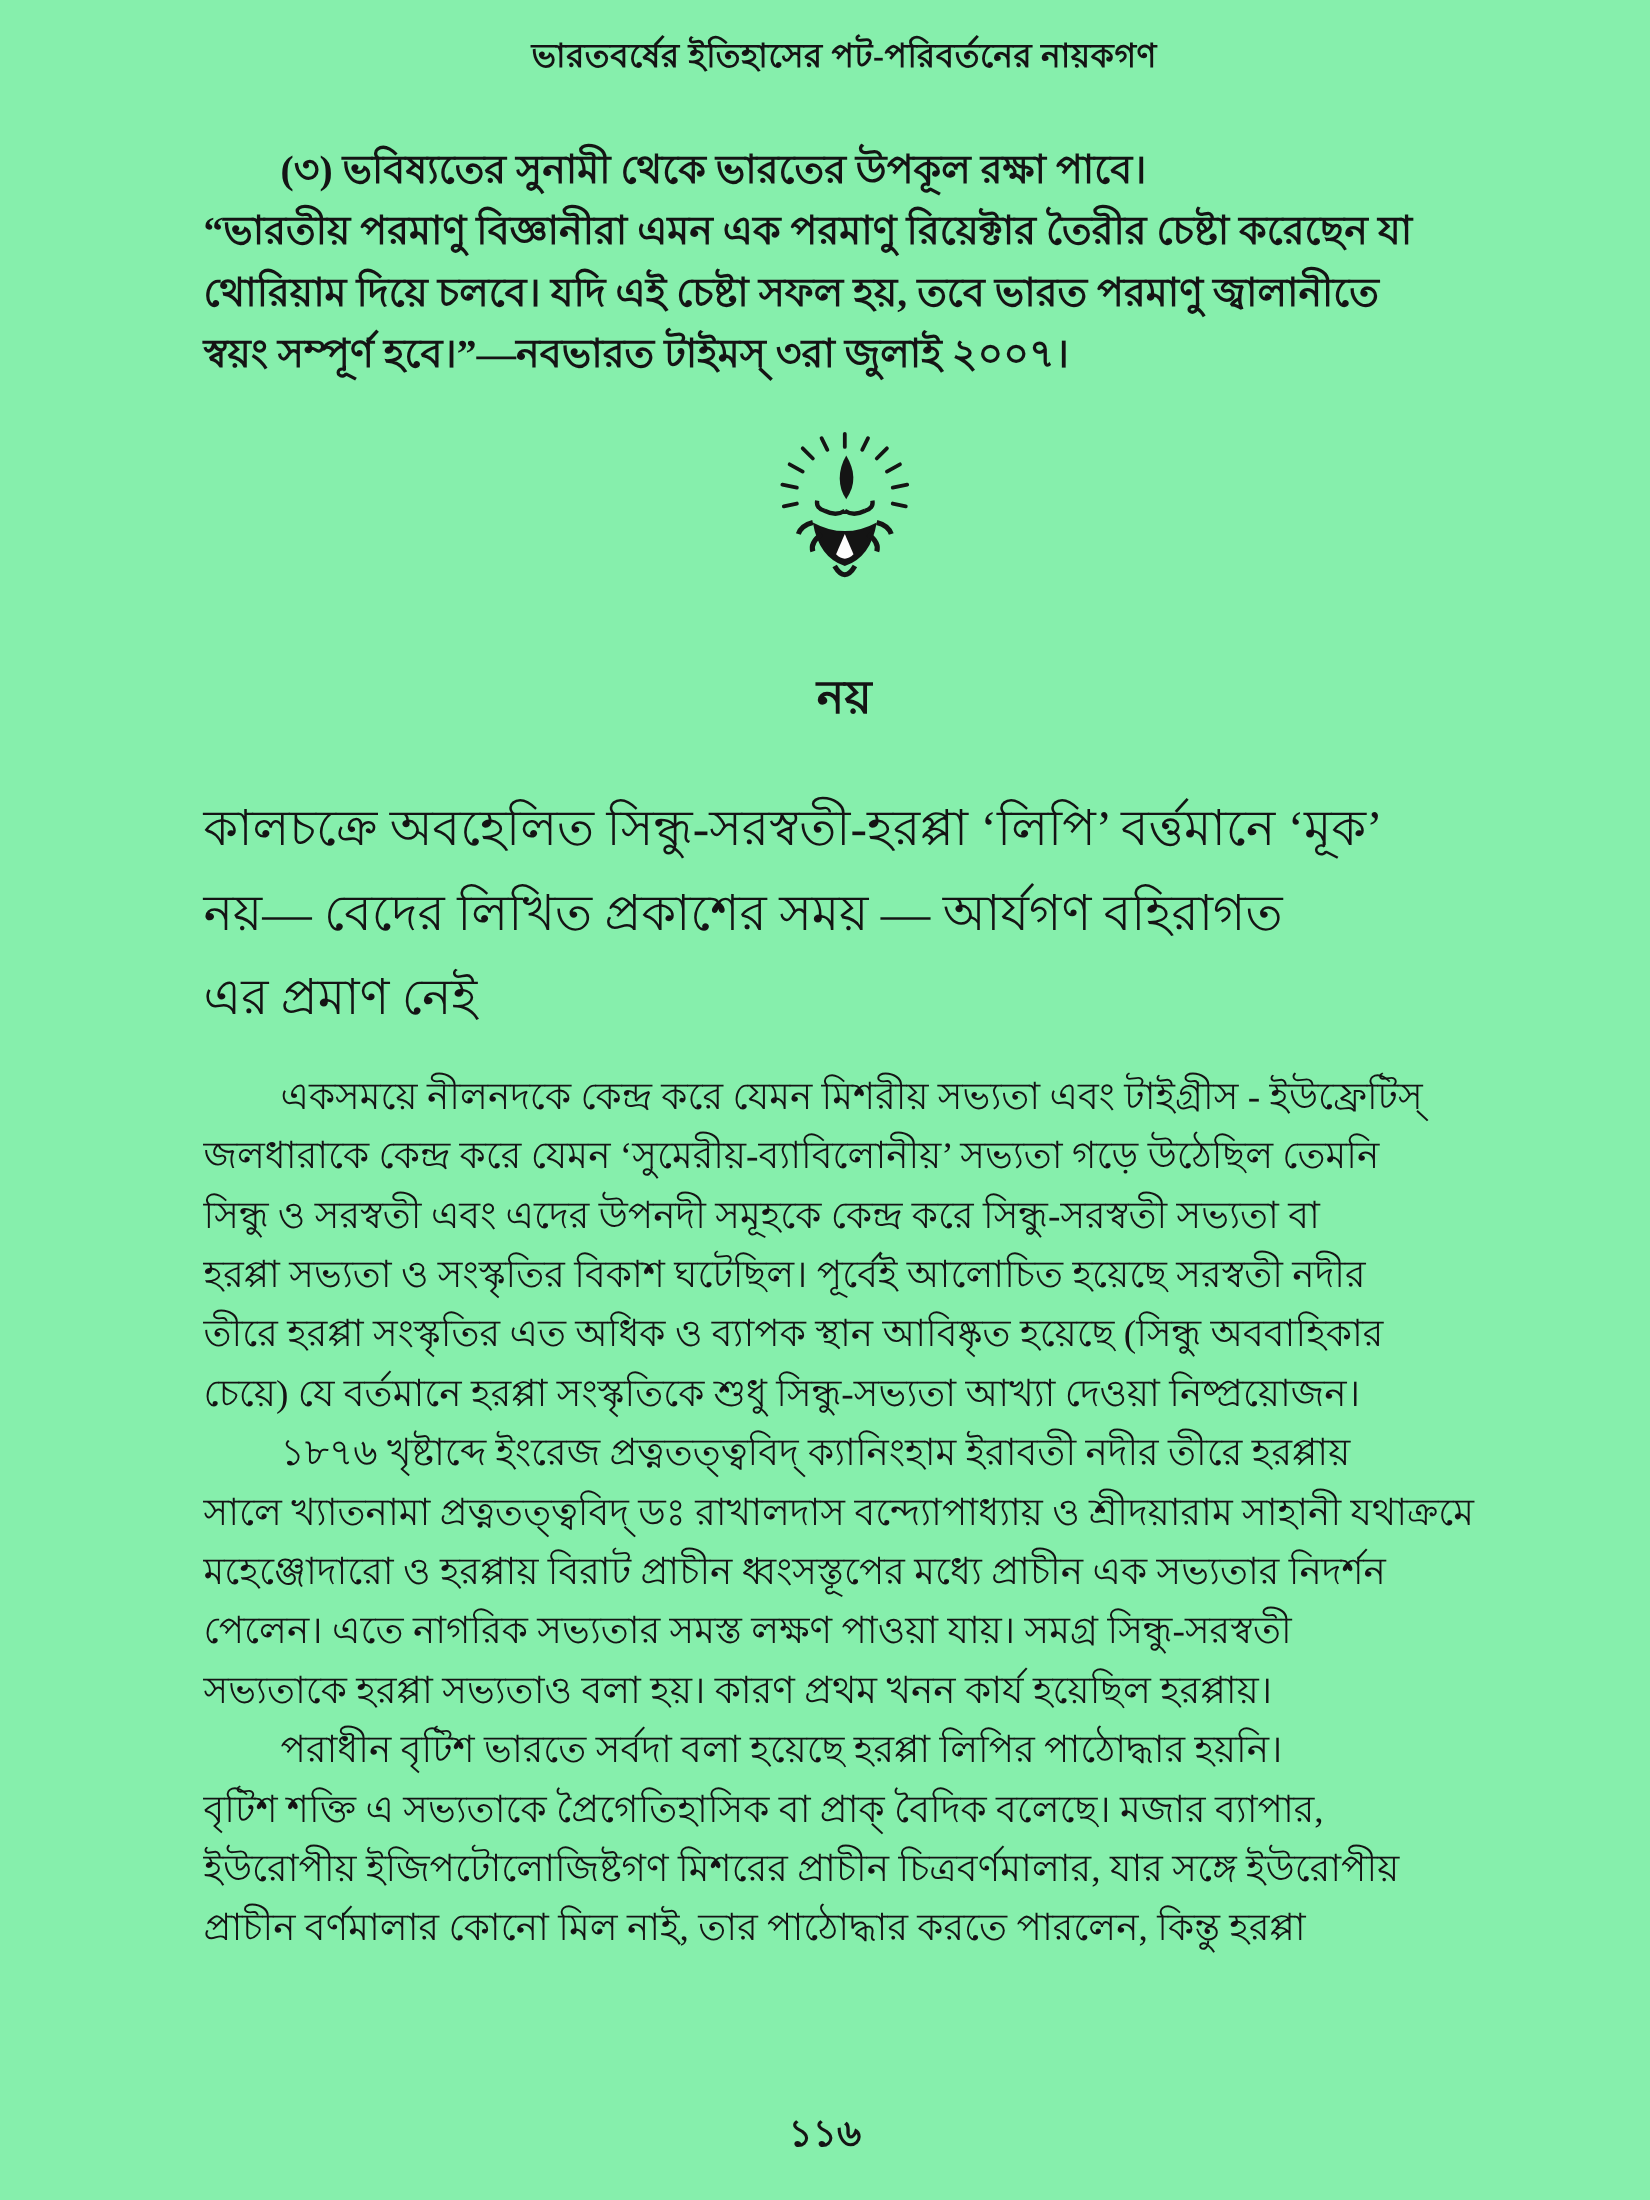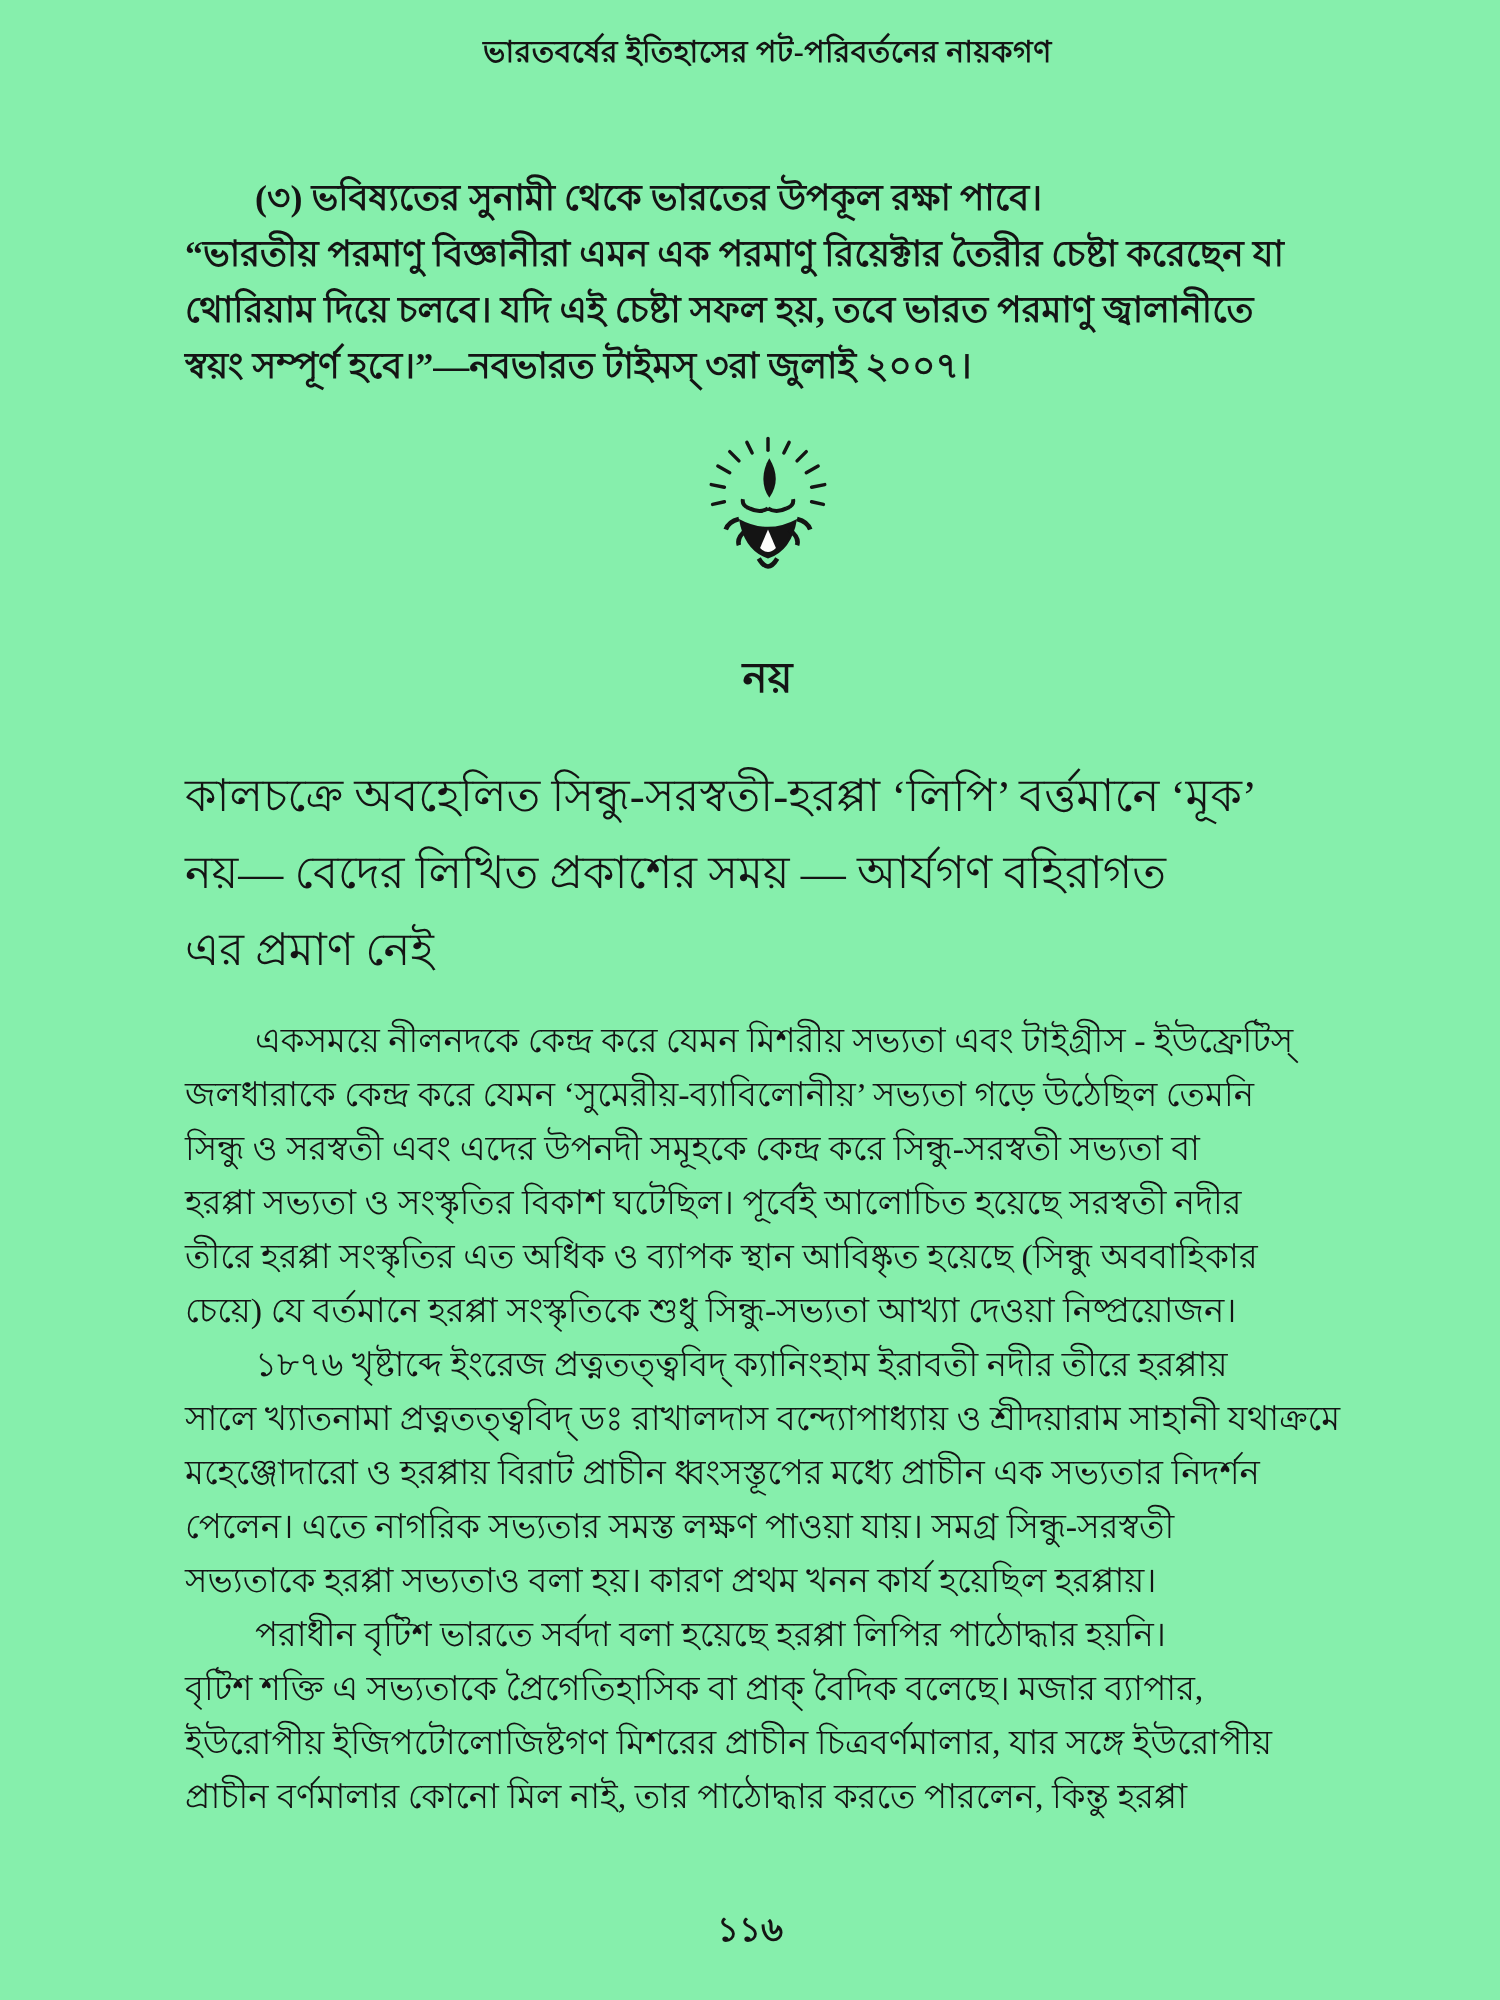--- a/index.html
+++ b/index.html
@@ -14,21 +14,21 @@
     box-sizing:border-box;
     padding:30px 150px 0 185px;
   }
   .running-header{
     text-align:center;
     font-size:30px;
     line-height:44px;
     font-weight:700;
     letter-spacing:0.5px;
   }
-  .intro-block{margin-top:96px;}
+  .intro-block{margin-top:52px;}
   .line{
     font-size:36px;
     line-height:56px;
     text-align:justify;
   }
   .intro-block .line{font-weight:700;}
   .indent{text-indent:70px;}
   .ornament-wrap{
     margin-top:42px;
     text-align:center;
@@ -51,21 +51,21 @@
     text-align:left;
   }
   .body-text{margin-top:25px;}
   .body-text .line{
     font-size:34px;
     line-height:54px;
   }
   .page-number{
     position:absolute;
     left:0;right:0;
-    bottom:40px;
+    bottom:30px;
     text-align:center;
     font-size:34px;
     font-weight:700;
   }
 </style>
 </head>
 <body>
 
 <div class="page">
 

